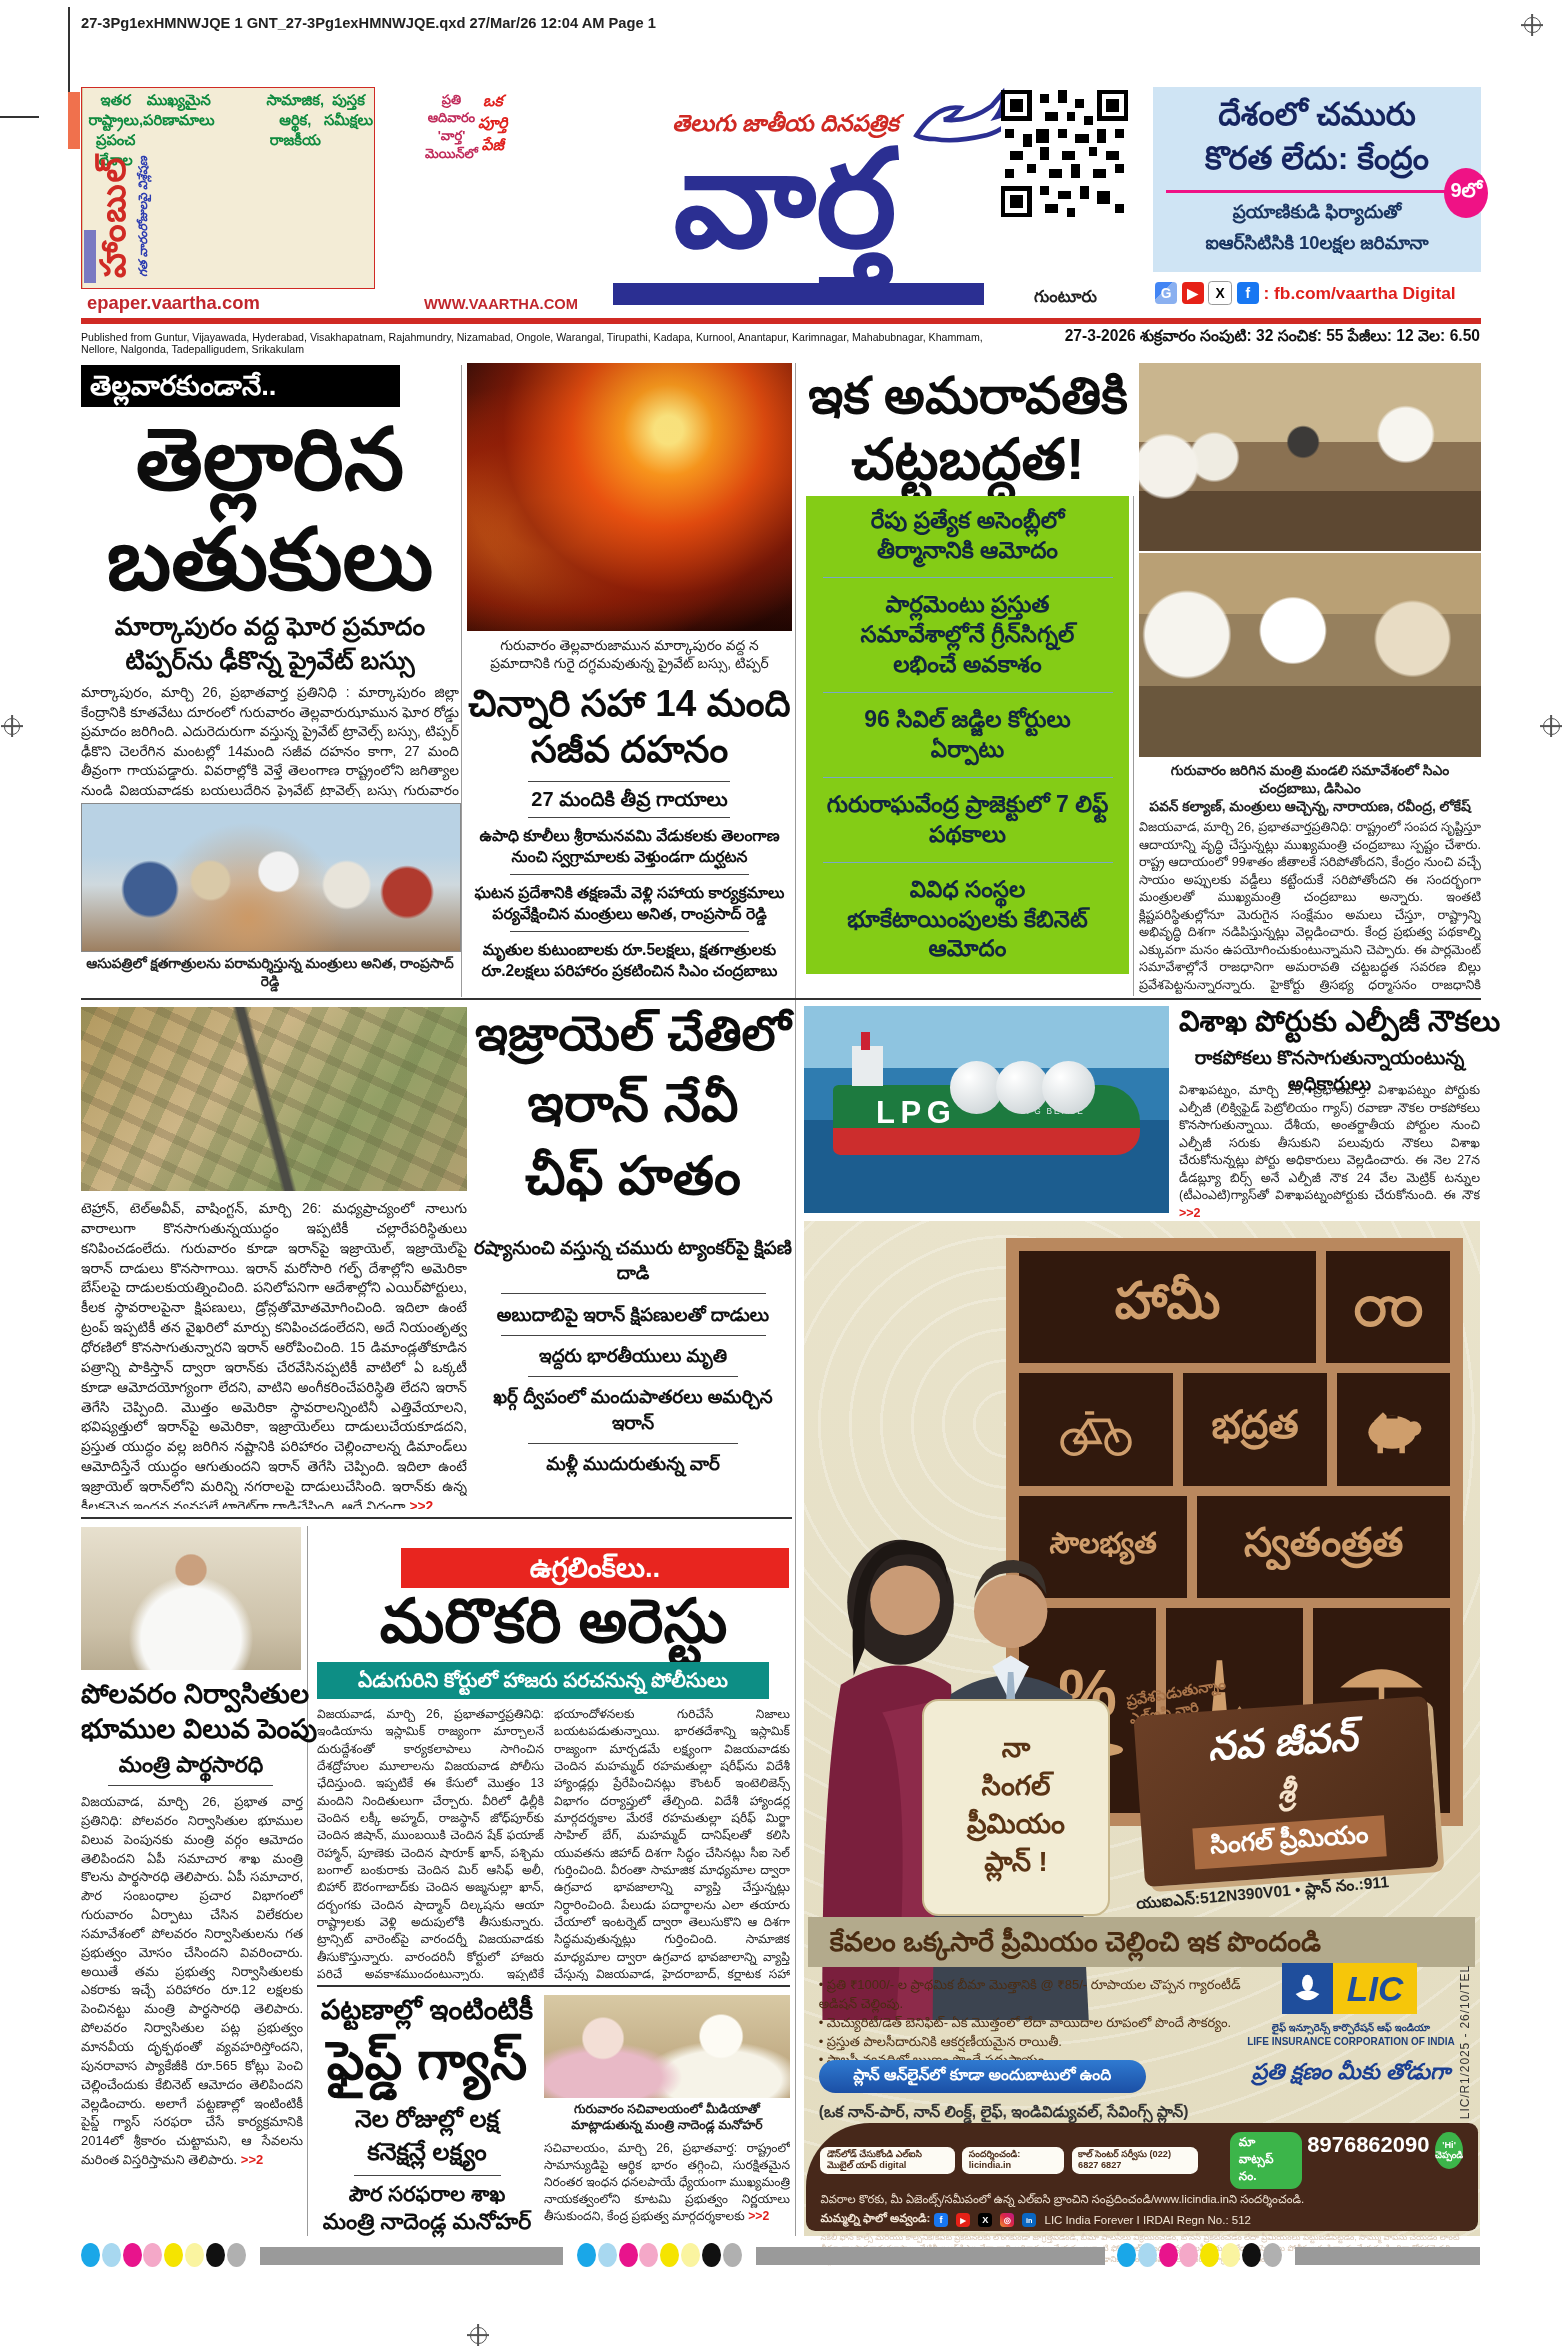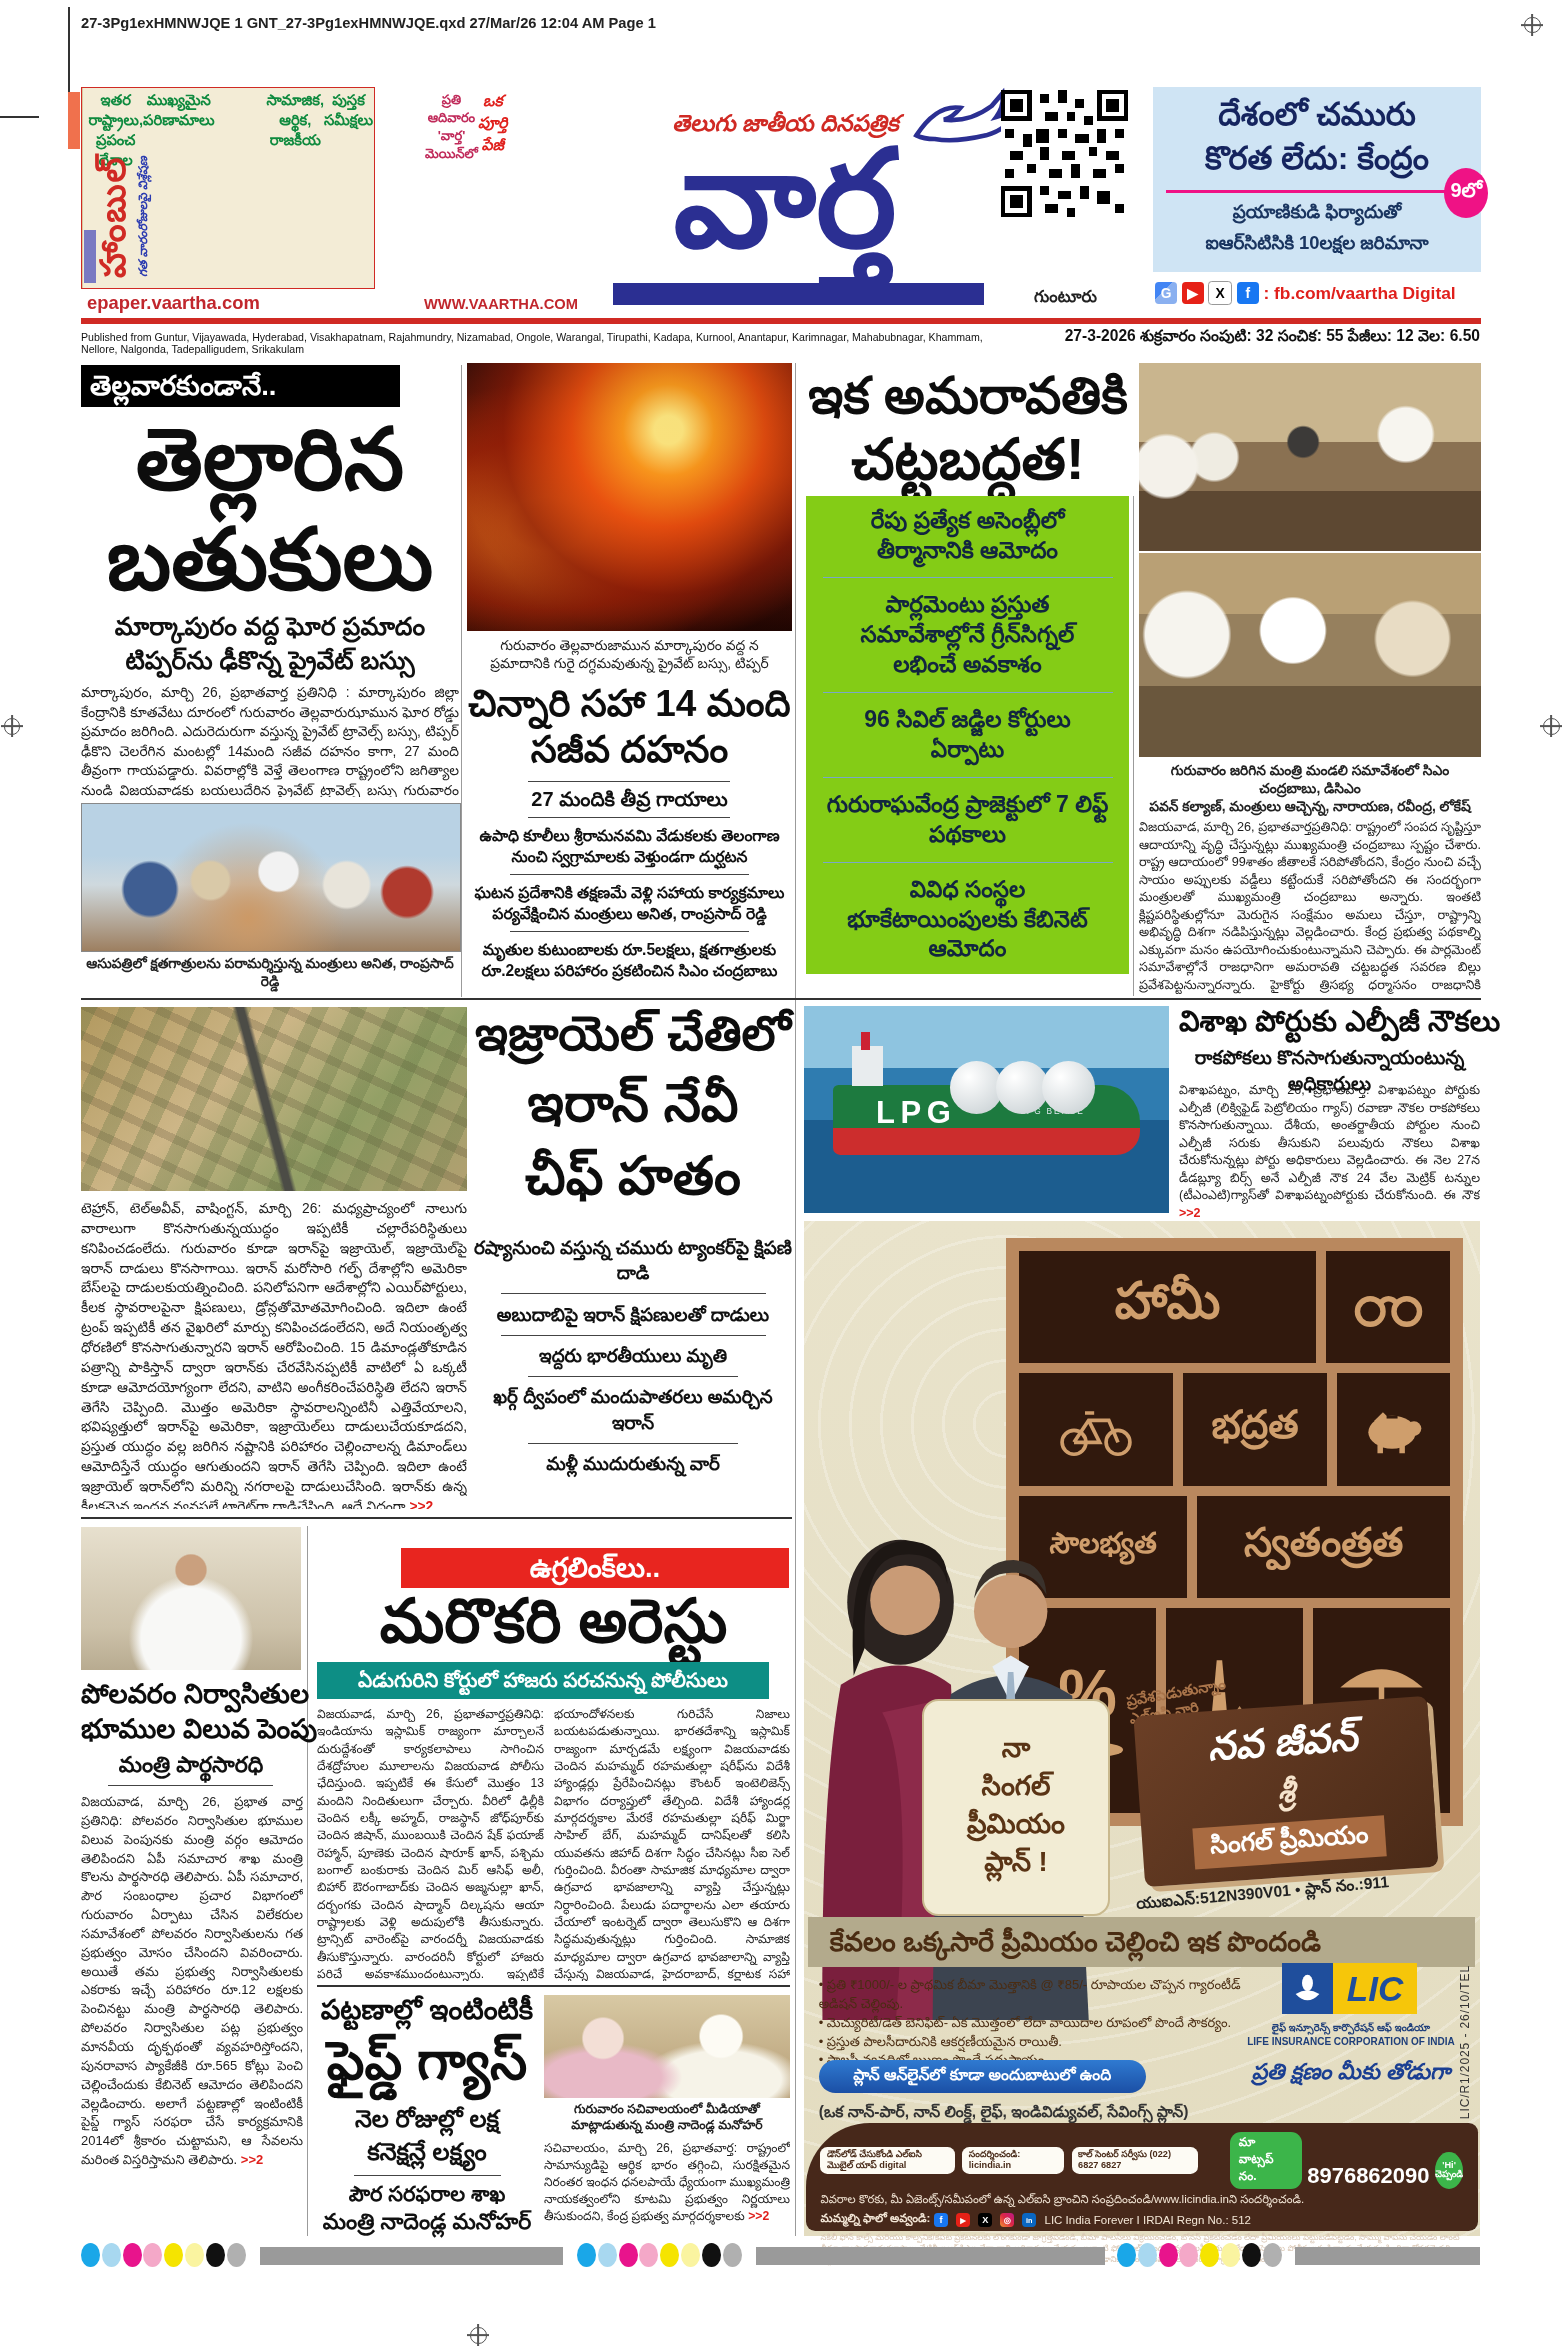--- a/index.html
+++ b/index.html
@@ -421,21 +421,21 @@
     <div style="position:absolute;left:432px;top:801px;width:230px;text-align:center;font-size:10px;font-weight:bold;color:#1f3f7a;">లైఫ్ ఇన్సూరెన్స్ కార్పొరేషన్ ఆఫ్ ఇండియా</div>
     <div style="position:absolute;left:432px;top:815px;width:230px;text-align:center;font-size:10px;font-weight:900;color:#1f3f7a;">LIFE INSURANCE CORPORATION OF INDIA</div>
     <div style="position:absolute;left:432px;top:838px;width:230px;text-align:center;font-size:22px;font-weight:900;font-style:italic;color:#1b3f92;">ప్రతి క్షణం మీకు తోడుగా</div>
     <div style="position:absolute;left:654px;top:744px;writing-mode:vertical-rl;transform:rotate(180deg);font-size:12px;color:#333;letter-spacing:0.9px;">LIC/R1/2025 - 26/10/TEL</div>
 
     <div class="licfoot" style="position:absolute;left:1.8px;top:902px;width:672px;height:108px;padding:9.2px 14.7px;box-sizing:border-box;">
       <div style="display:flex;align-items:center;gap:7.3px;">
         <div class="badge" style="width:138px;">డౌన్‌లోడ్ చేసుకోండి ఎల్ఐసి మొబైల్ యాప్ digital</div>
         <div class="badge" style="width:101px;">సందర్శించండి: licindia.in</div>
         <div class="badge" style="width:129px;">కాల్ సెంటర్ సర్వీసు (022) 6827 6827</div>
-        <div style="margin-left:auto;display:flex;align-items:flex-end;gap:5.5px;padding-left:24px;">
+        <div style="margin-left:auto;display:flex;align-items:flex-start;gap:5.5px;padding-left:24px;">
           <span style="background:#3cb54a;color:#fff;font-size:12px;font-weight:bold;border-radius:11px;padding:2.8px 9.2px;">మా వాట్సప్ నం.</span>
           <span style="font-size:22px;font-weight:900;color:#fff;">8976862090</span>
           <span style="background:#3cb54a;color:#fff;font-size:9.2px;font-weight:bold;border-radius:50%;width:37px;height:37px;display:inline-flex;align-items:center;justify-content:center;text-align:center;line-height:1.05;">'Hi' చెప్పండి</span>
         </div>
       </div>
       <div style="font-size:11.5px;margin-top:4.6px;"><span>వివరాల కొరకు, మీ ఏజెంట్స్/సమీపంలో ఉన్న ఎల్ఐసి బ్రాంచిని సంప్రదించండి/www.licindia.inని సందర్శించండి.</span></div>
       <div style="font-size:11.5px;margin-top:2.8px;display:flex;align-items:center;gap:3.7px;">
         <span style="font-weight:bold;">మమ్మల్ని ఫాలో అవ్వండి:</span>
         <span class="sicon" style="width:13.8px;height:13.8px;font-size:9.2px;background:#1877f2;">f</span>
         <span class="sicon" style="width:13.8px;height:13.8px;font-size:7.3px;background:#e62117;">▶</span>

